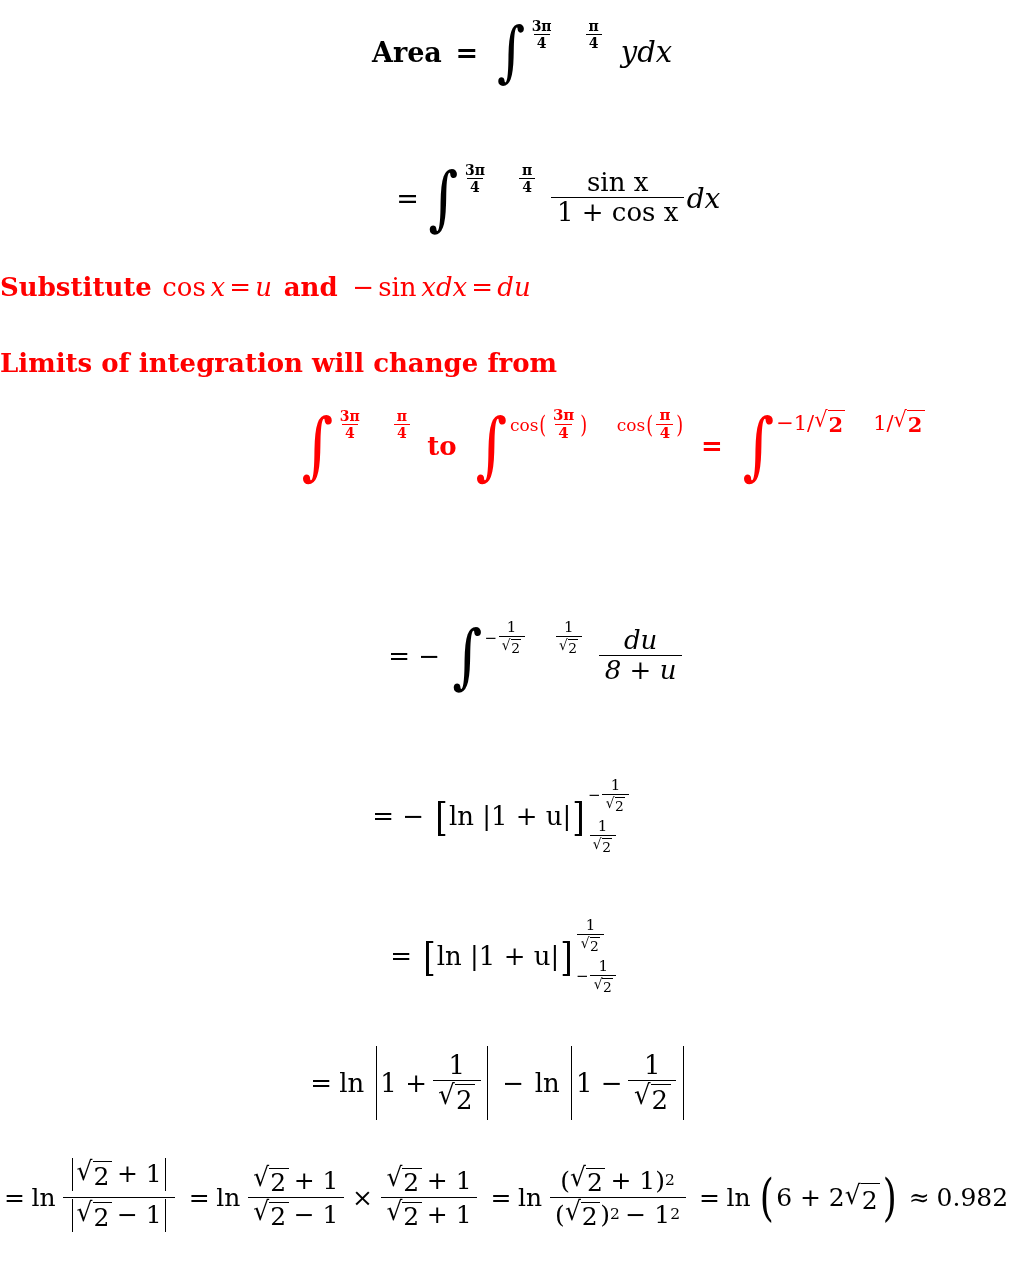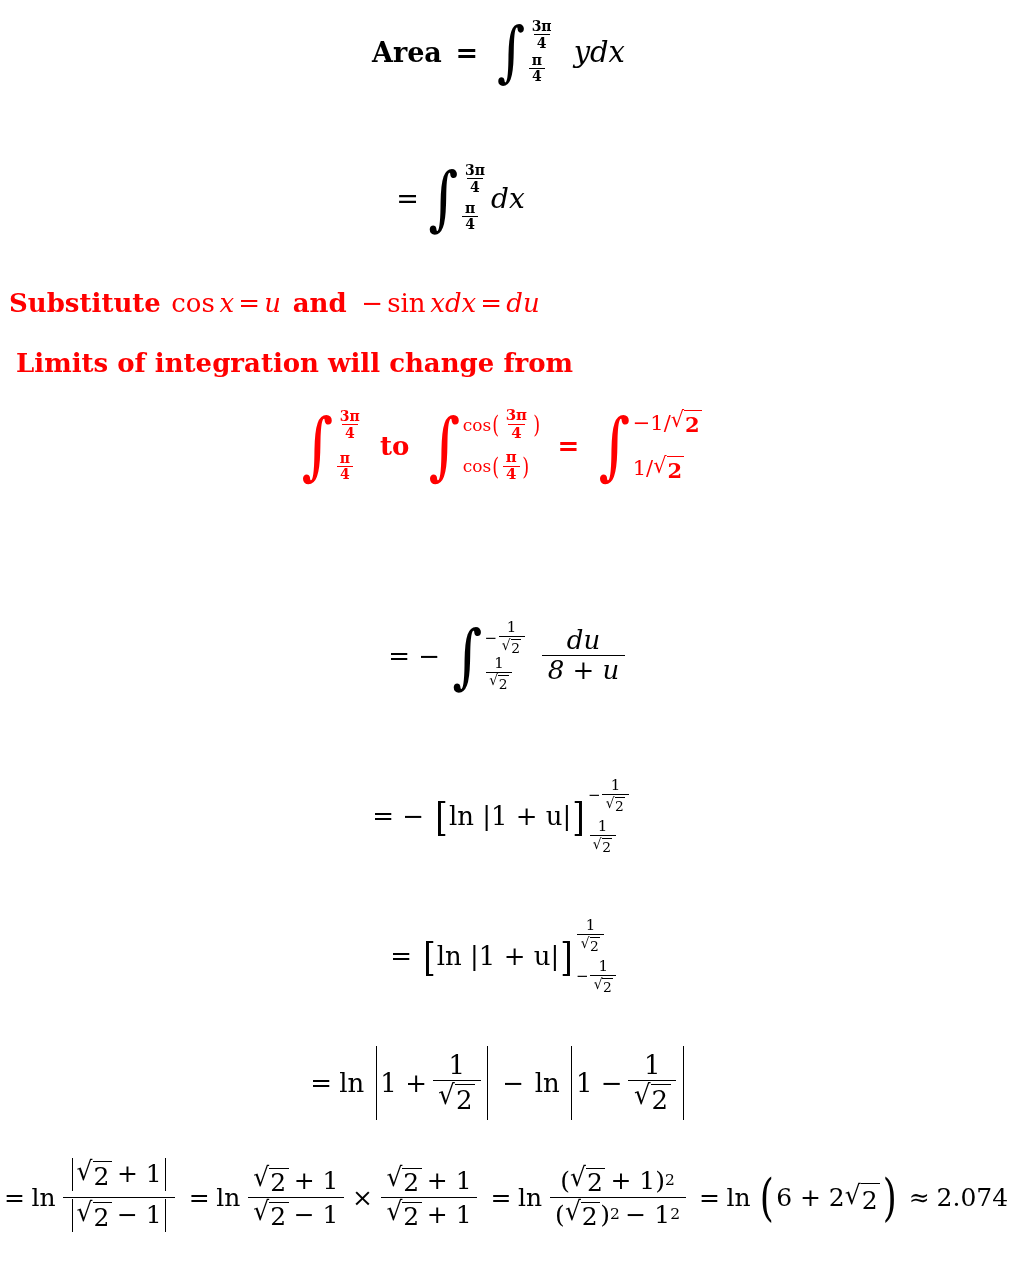--- a/index.html
+++ b/index.html
@@ -49,24 +49,25 @@
   .intsym {
     font-family: "DejaVu Serif", "Liberation Serif", serif;
     font-style: normal;
     font-weight: 400;
     line-height: .78;
     display: inline-block;
     transform: scaleX(.82);
   }
   .intlims {
     display: inline-flex;
-    flex-direction: column;
+    flex-direction: row;
     justify-content: space-between;
     align-self: stretch;
     margin-left: -.06em;
+    gap: 28px;
   }
   .intlims .up   { display: block; }
   .intlims .down { display: block; }
 
   
   .sqrt { display: inline-flex; align-items: flex-start; }
   .sqrt > .radsym { font-style: normal; transform: scaleY(1.05); display:inline-block; }
   .sqrt > .rad {
     border-top: 1.4px solid currentColor;
     padding: .06em .10em 0 .04em;
@@ -97,22 +98,22 @@
   }
   .scripts > .sup { display: block; margin-bottom: .18em; }
   .scripts > .sub { display: block; margin-top: .18em; }
   sup.e { font-size: .62em; vertical-align: super; font-style: normal; }
 
   .red { color: #ff0000; }
 
   
   #l-area      { left: 372px; top: 16px;   font-size: 27px; }
   #l-sinfrac   { left: 392px; top: 160px;  font-size: 27px; }
-  #l-sub       { left: 0px;   top: 288px;  font-size: 26px; padding-left: 9px; }
-  #l-limits    { left: 0px;   top: 348px;  font-size: 26px; padding-left: 16px; }
+  #l-sub       { left: 0px;   top: 272px;  font-size: 26px; }
+  #l-limits    { left: 0px;   top: 348px;  font-size: 26px; }
   #l-changes   { left: 296px; top: 406px;  font-size: 26px; }
   #l-du        { left: 384px; top: 618px;  font-size: 26px; }
   #l-eval1     { left: 368px; top: 778px;  font-size: 26px; }
   #l-eval2     { left: 386px; top: 918px;  font-size: 26px; }
   #l-lndiff    { left: 306px; top: 1046px; font-size: 26px; }
   #l-final     { left: 0px;   top: 1158px; font-size: 25px; }
 </style>
 </head>
 <body>
 
@@ -153,20 +154,24 @@
             <span class="den">4</span>
           </span>
         </span>
         <span class="down">
           <span class="frac thin bold">
             <span class="num">π</span>
             <span class="den">4</span>
           </span>
         </span>
       </span>
+    </span>
+    <span class="frac" style="margin-left:.5em;font-size:26px">
+      <span class="num mop">sin x</span>
+      <span class="den mop">1 + cos x</span>
     </span>
     <span class="mi" style="font-size:28px">dx</span>
   </span>
 </div>
 
 <div class="line red" id="l-sub">
   <span class="mathrow">
     <span class="bold">Substitute</span>
     <span class="mop" style="margin-left:.4em">cos</span>
     <span class="mi" style="margin-left:.18em">x</span>
@@ -534,15 +539,15 @@
     <span class="paren-big" style="font-size:2.0em;margin-left:.12em">(</span>
     <span class="mathrow">
       <span class="mn">6 + 2</span>
       <span class="sqrt">
         <span class="radsym">√</span>
         <span class="rad">2</span>
       </span>
     </span>
     <span class="paren-big" style="font-size:2.0em">)</span>
     <span class="op" style="margin-left:.2em">≈</span>
-    <span class="mn" style="margin-left:.12em">2.074</span>
+    <span class="mn" style="margin-left:.12em">0.982</span>
   </span>
 </div>
 
 </body></html>

